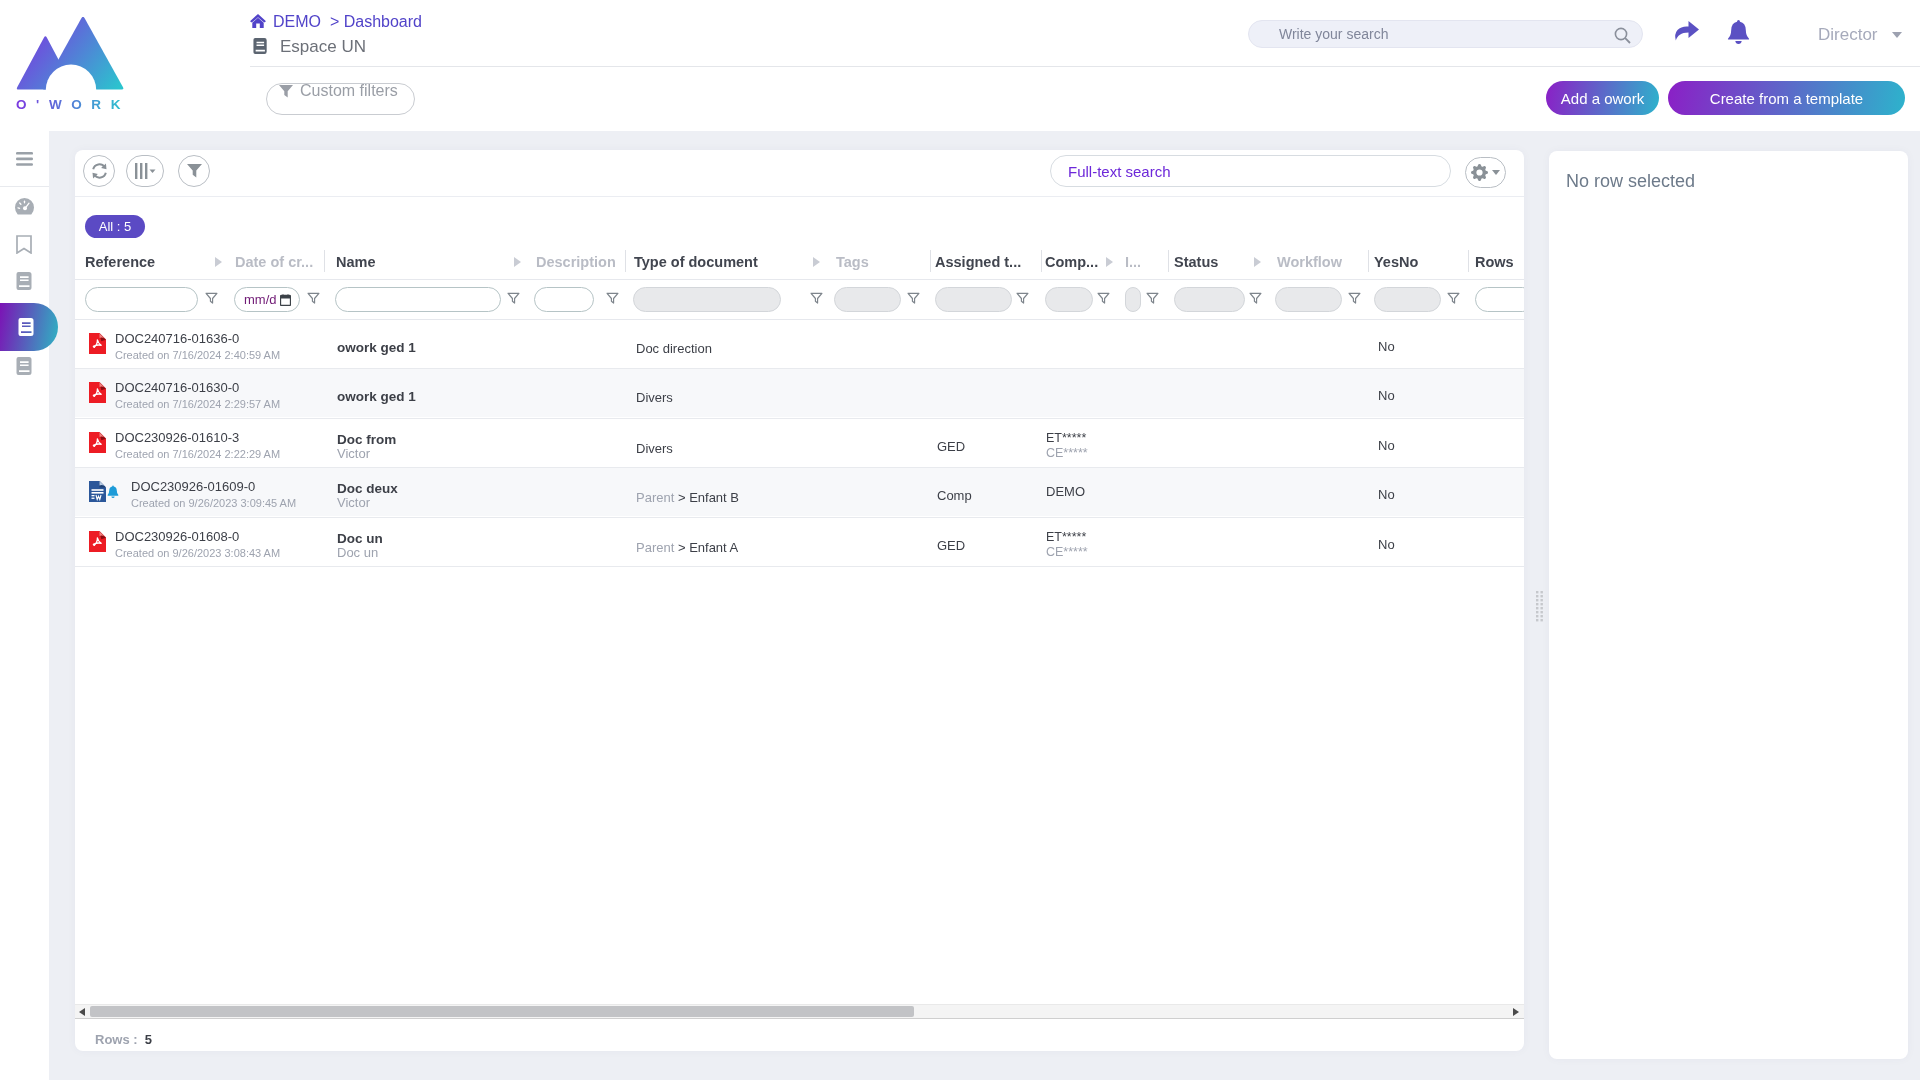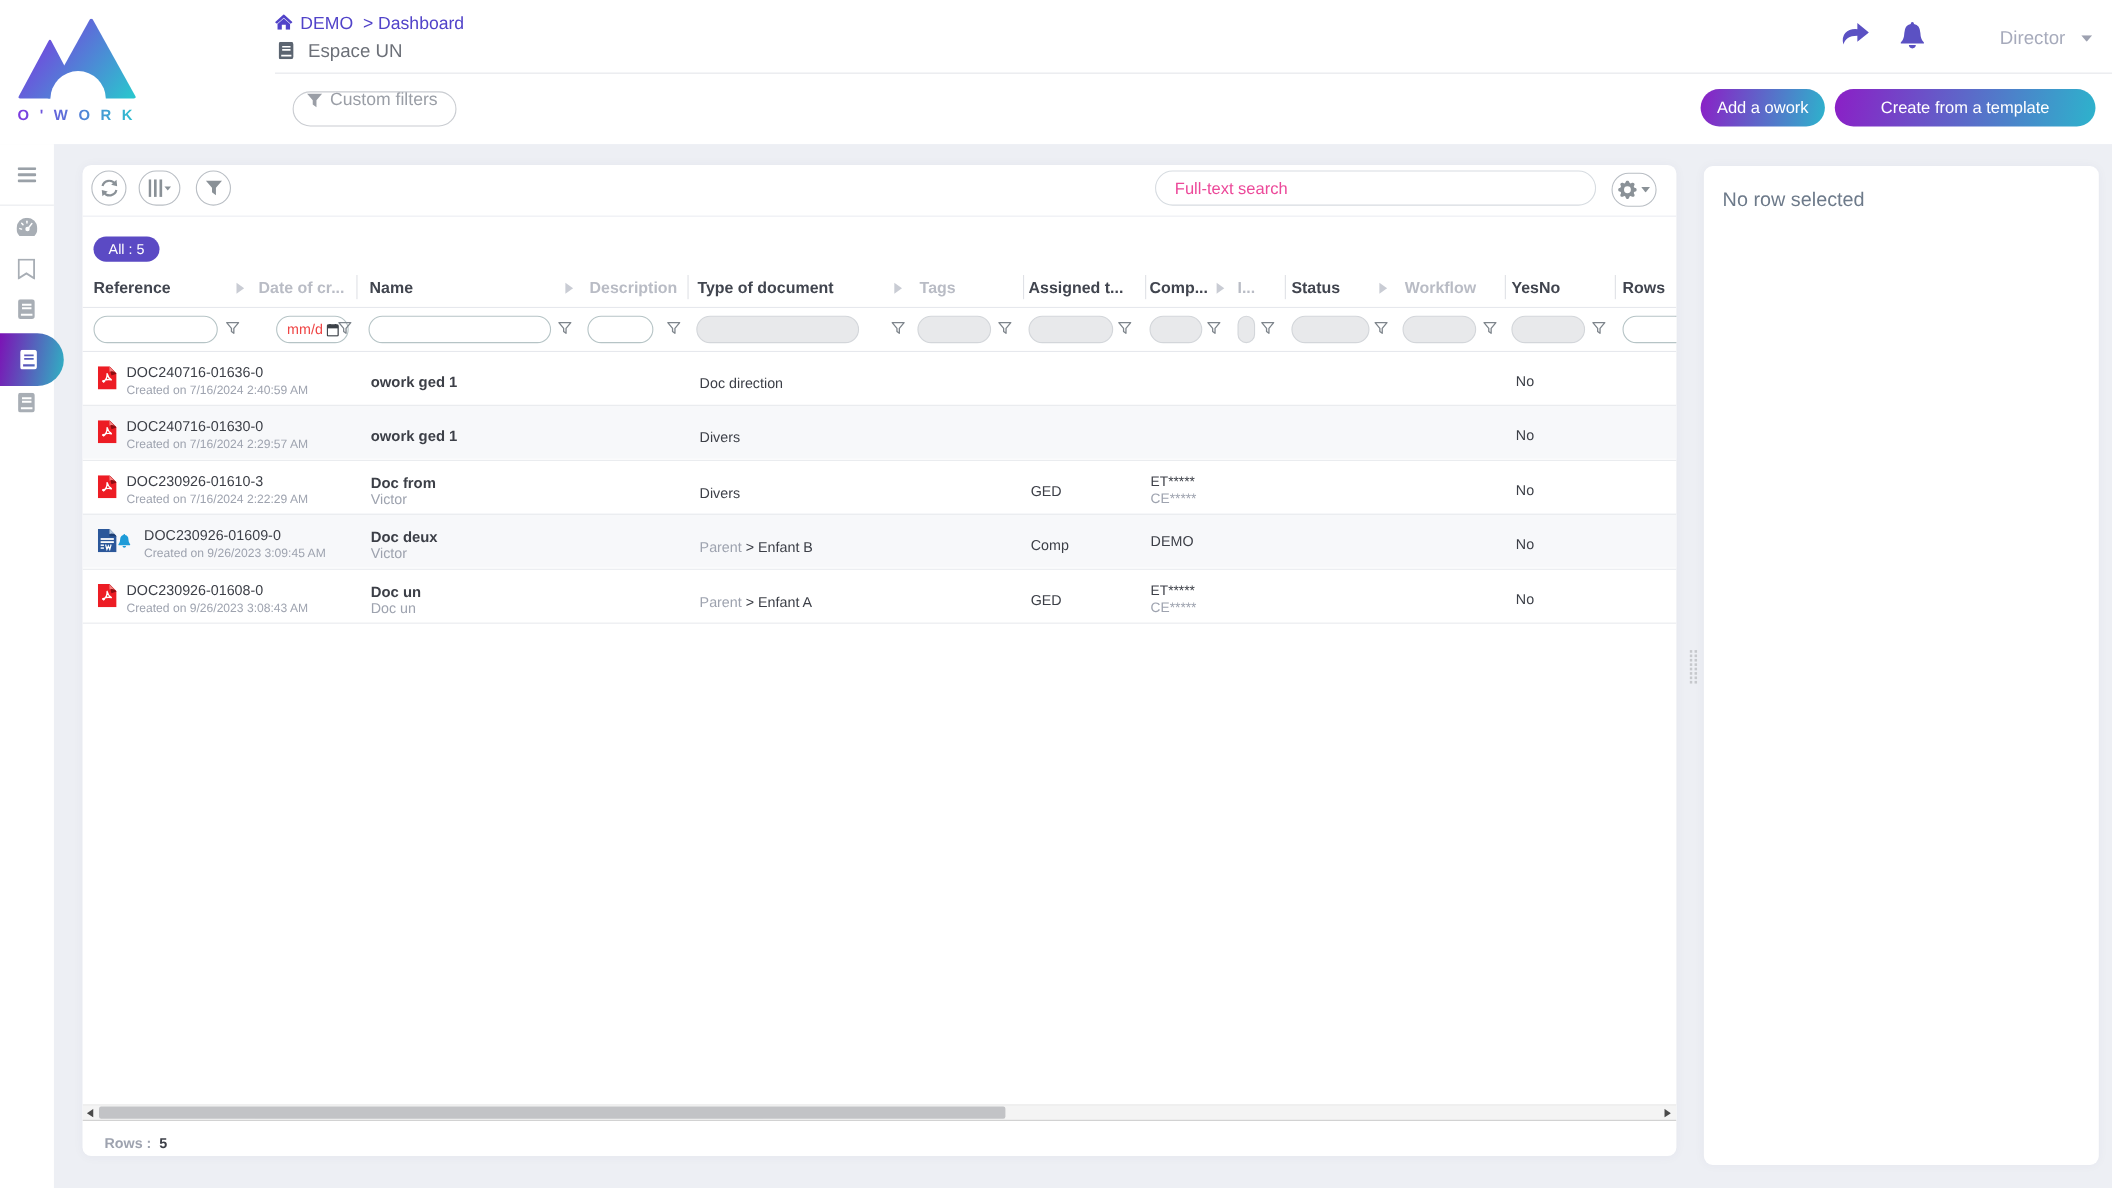--- a/index.html
+++ b/index.html
@@ -15,21 +15,21 @@
 #gsearch{position:absolute;left:1248px;top:20px;width:395px;height:28px;background:#eef0f8;border:1px solid #e3e5f0;border-radius:14px;color:#80869a;font-size:14px;display:flex;align-items:center;padding-left:30px}
 #director{position:absolute;left:1818px;top:25px;font-size:17px;color:#a6aabb}
 .gbtn{position:absolute;top:81px;height:34px;border-radius:17px;background:linear-gradient(100deg,#8b1fc6 0%,#2db3cc 100%);color:#fff;font-size:15px;display:flex;align-items:center;justify-content:center}
 
 #sb{position:absolute;left:0;top:131px;width:49px;height:949px;background:#fff}
 #sbline{position:absolute;left:0;top:55px;width:49px;height:1px;background:#e8eaee}
 #sbpill{position:absolute;left:0;top:172px;width:58px;height:48px;border-radius:0 24px 24px 0;background:linear-gradient(100deg,#7c12b5 0%,#2eb4c3 100%)}
 
 #card{position:absolute;left:75px;top:150px;width:1449px;height:901px;background:#fff;border-radius:8px;box-shadow:0 0 10px rgba(60,60,90,.04);overflow:hidden}
 .cbtn{position:absolute;top:5px;height:32px;border:1px solid #b9bec4;border-radius:16px;background:#fff;display:flex;align-items:center;justify-content:center}
-#fts{position:absolute;left:975px;top:5px;width:401px;height:32px;border:1px solid #d7dce1;border-radius:16px;color:#ec4899;font-size:15px;display:flex;align-items:center;padding-left:17px;background:#fff}
+#fts{position:absolute;left:975px;top:5px;width:401px;height:32px;border:1px solid #d7dce1;border-radius:16px;color:#6d28d9;font-size:15px;display:flex;align-items:center;padding-left:17px;background:#fff}
 #tbline{position:absolute;left:0;top:46px;width:1449px;height:1px;background:#ebedf2}
 #allpill{position:absolute;left:10px;top:65px;width:60px;height:23px;border-radius:12px;background:#5b4ac4;color:#fff;font-size:13px;display:flex;align-items:center;justify-content:center}
 .h{position:absolute;top:104px;font-size:14.5px;font-weight:bold;color:#41454f;white-space:nowrap}
 .hg{position:absolute;top:104px;font-size:14.5px;font-weight:bold;color:#b9bcc5;white-space:nowrap}
 .sep{position:absolute;top:100px;width:1px;height:22px;background:#dfe1e6}
 .tri{position:absolute;top:107px;width:0;height:0;border-left:7px solid #c9ccd4;border-top:5px solid transparent;border-bottom:5px solid transparent}
 #hbline{position:absolute;left:0;top:129px;width:1449px;height:1px;background:#e6e8ed}
 .pill{position:absolute;top:137px;height:25px;border:1px solid #b6c4c6;border-radius:13px;background:#fff}
 .pillg{position:absolute;top:137px;height:25px;border:1px solid #d3d6da;border-radius:13px;background:#e8e9eb}
 .fun{position:absolute;top:142px}
@@ -94,20 +94,26 @@
   <div id="espace">
     <svg style="vertical-align:-2px;margin-right:12px;color:#5b6470" width="15" height="16">
         <use href="#bk"></use>
       </svg>Espace UN
   </div>
   <div id="hline"></div>
   <div id="cfilters">
     <svg width="14" height="13" viewBox="0 0 14 13" style="margin-right:7px">
         <path d="M0 0h14l-5.3 6.2v6.3l-3.4-2.5V6.2z" fill="#9a9ea6"></path>
       </svg>Custom filters
+  </div>
+  <div id="gsearch">Write your search
+    <svg class="abs" style="left:365px;top:6px" width="17" height="17" viewBox="0 0 17 17">
+        <circle cx="7" cy="7" r="5.6" fill="none" stroke="#8a8f9b" stroke-width="1.6"></circle>
+        <line x1="11.2" y1="11.2" x2="16" y2="16" stroke="#8a8f9b" stroke-width="1.8"></line>
+      </svg>
   </div>
   <svg class="abs" style="left:1674px;top:21px" width="25" height="23" viewBox="0 0 25 23">
       <path fill="#5b51c3" d="M14.5 0 25 8.5 14.5 17 14.5 11.5 C7 11.5 3.5 14.5 1.8 19.5 Q0 13 3.5 9 Q7.5 4.8 14.5 5.5 Z"></path>
     </svg>
   <svg class="abs" style="left:1727px;top:20px" width="23" height="25" viewBox="0 0 23 25">
       <path fill="#5b51c3" d="M11.5 0 Q13 0 13 1.8 Q18.5 2.8 18.8 10 Q19 15.5 21.5 18 Q23 19.5 21 19.5 H2 Q0 19.5 1.5 18 Q4 15.5 4.2 10 Q4.5 2.8 10 1.8 Q10 0 11.5 0 Z M8.3 21 H14.7 Q14.3 24 11.5 24 Q8.7 24 8.3 21 Z"></path>
     </svg>
   <div id="director">Director
     <svg style="vertical-align:2px;margin-left:10px" width="10" height="6" viewBox="0 0 10 6">
         <path d="M0 0h10L5 6z" fill="#9da1b0"></path>
@@ -213,21 +219,21 @@
   <div class="sep" style="left:1293px"></div>
   <div class="h" style="left:1299px">YesNo</div>
   <div class="sep" style="left:1393px"></div>
   <div class="h" style="left:1400px">Rows</div>
   <div id="hbline"></div>
 
   <div class="pill" style="left:10px;width:113px"></div>
     <svg class="fun" style="left:130px" width="13" height="13">
       <use href="#fo"></use>
     </svg>
-  <div class="pill" style="left:176px;width:66px;color:#ef4444;font-size:13px;display:flex;align-items:center;padding-left:9px">mm/d<svg width="11" height="12" viewBox="0 0 11 12" style="margin-left:3px">
+  <div class="pill" style="left:159px;width:66px;color:#701a75;font-size:13px;display:flex;align-items:center;padding-left:9px">mm/d<svg width="11" height="12" viewBox="0 0 11 12" style="margin-left:3px">
         <rect x="0.5" y="1.5" width="10" height="10" rx="1" fill="none" stroke="#3c4248" stroke-width="1.3"></rect>
         <rect x="0.5" y="1.5" width="10" height="3" fill="#3c4248"></rect>
         <line x1="3" y1="0.5" x2="3" y2="2.5" stroke="#3c4248" stroke-width="1.3"></line>
         <line x1="8" y1="0.5" x2="8" y2="2.5" stroke="#3c4248" stroke-width="1.3"></line>
       </svg></div>
     <svg class="fun" style="left:232px" width="13" height="13">
       <use href="#fo"></use>
     </svg>
   <div class="pill" style="left:260px;width:166px"></div>
     <svg class="fun" style="left:432px" width="13" height="13">

